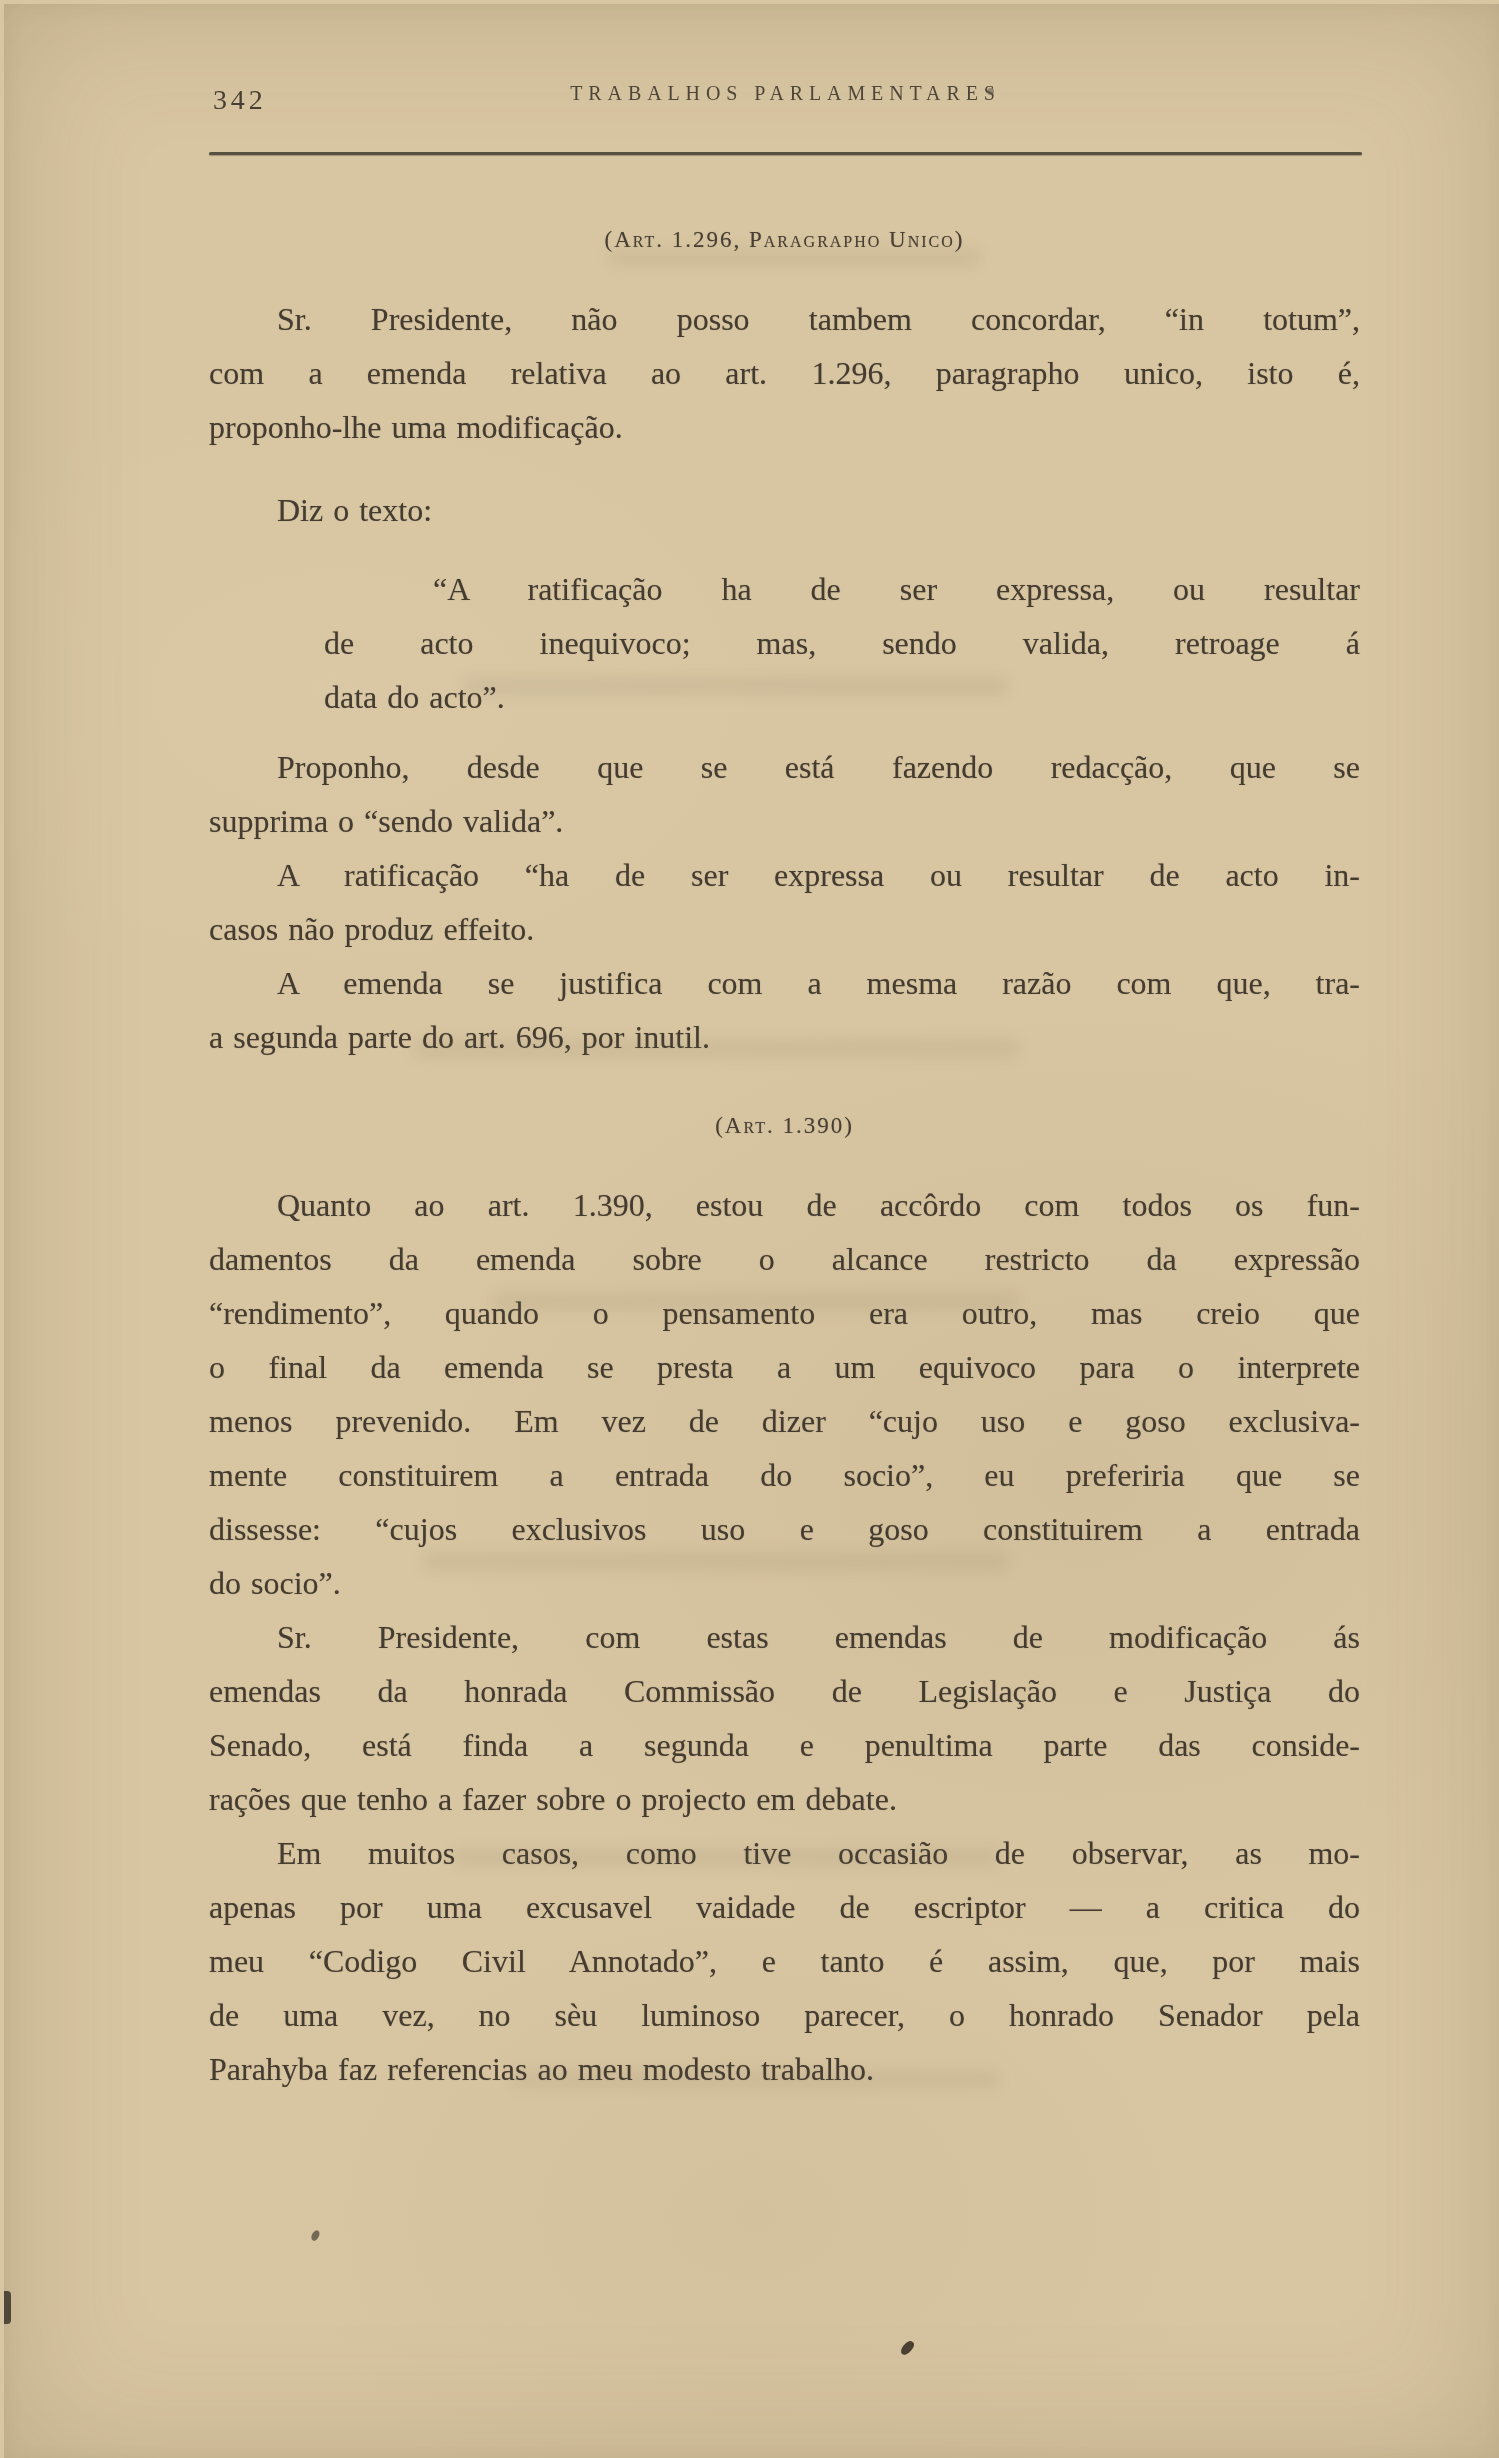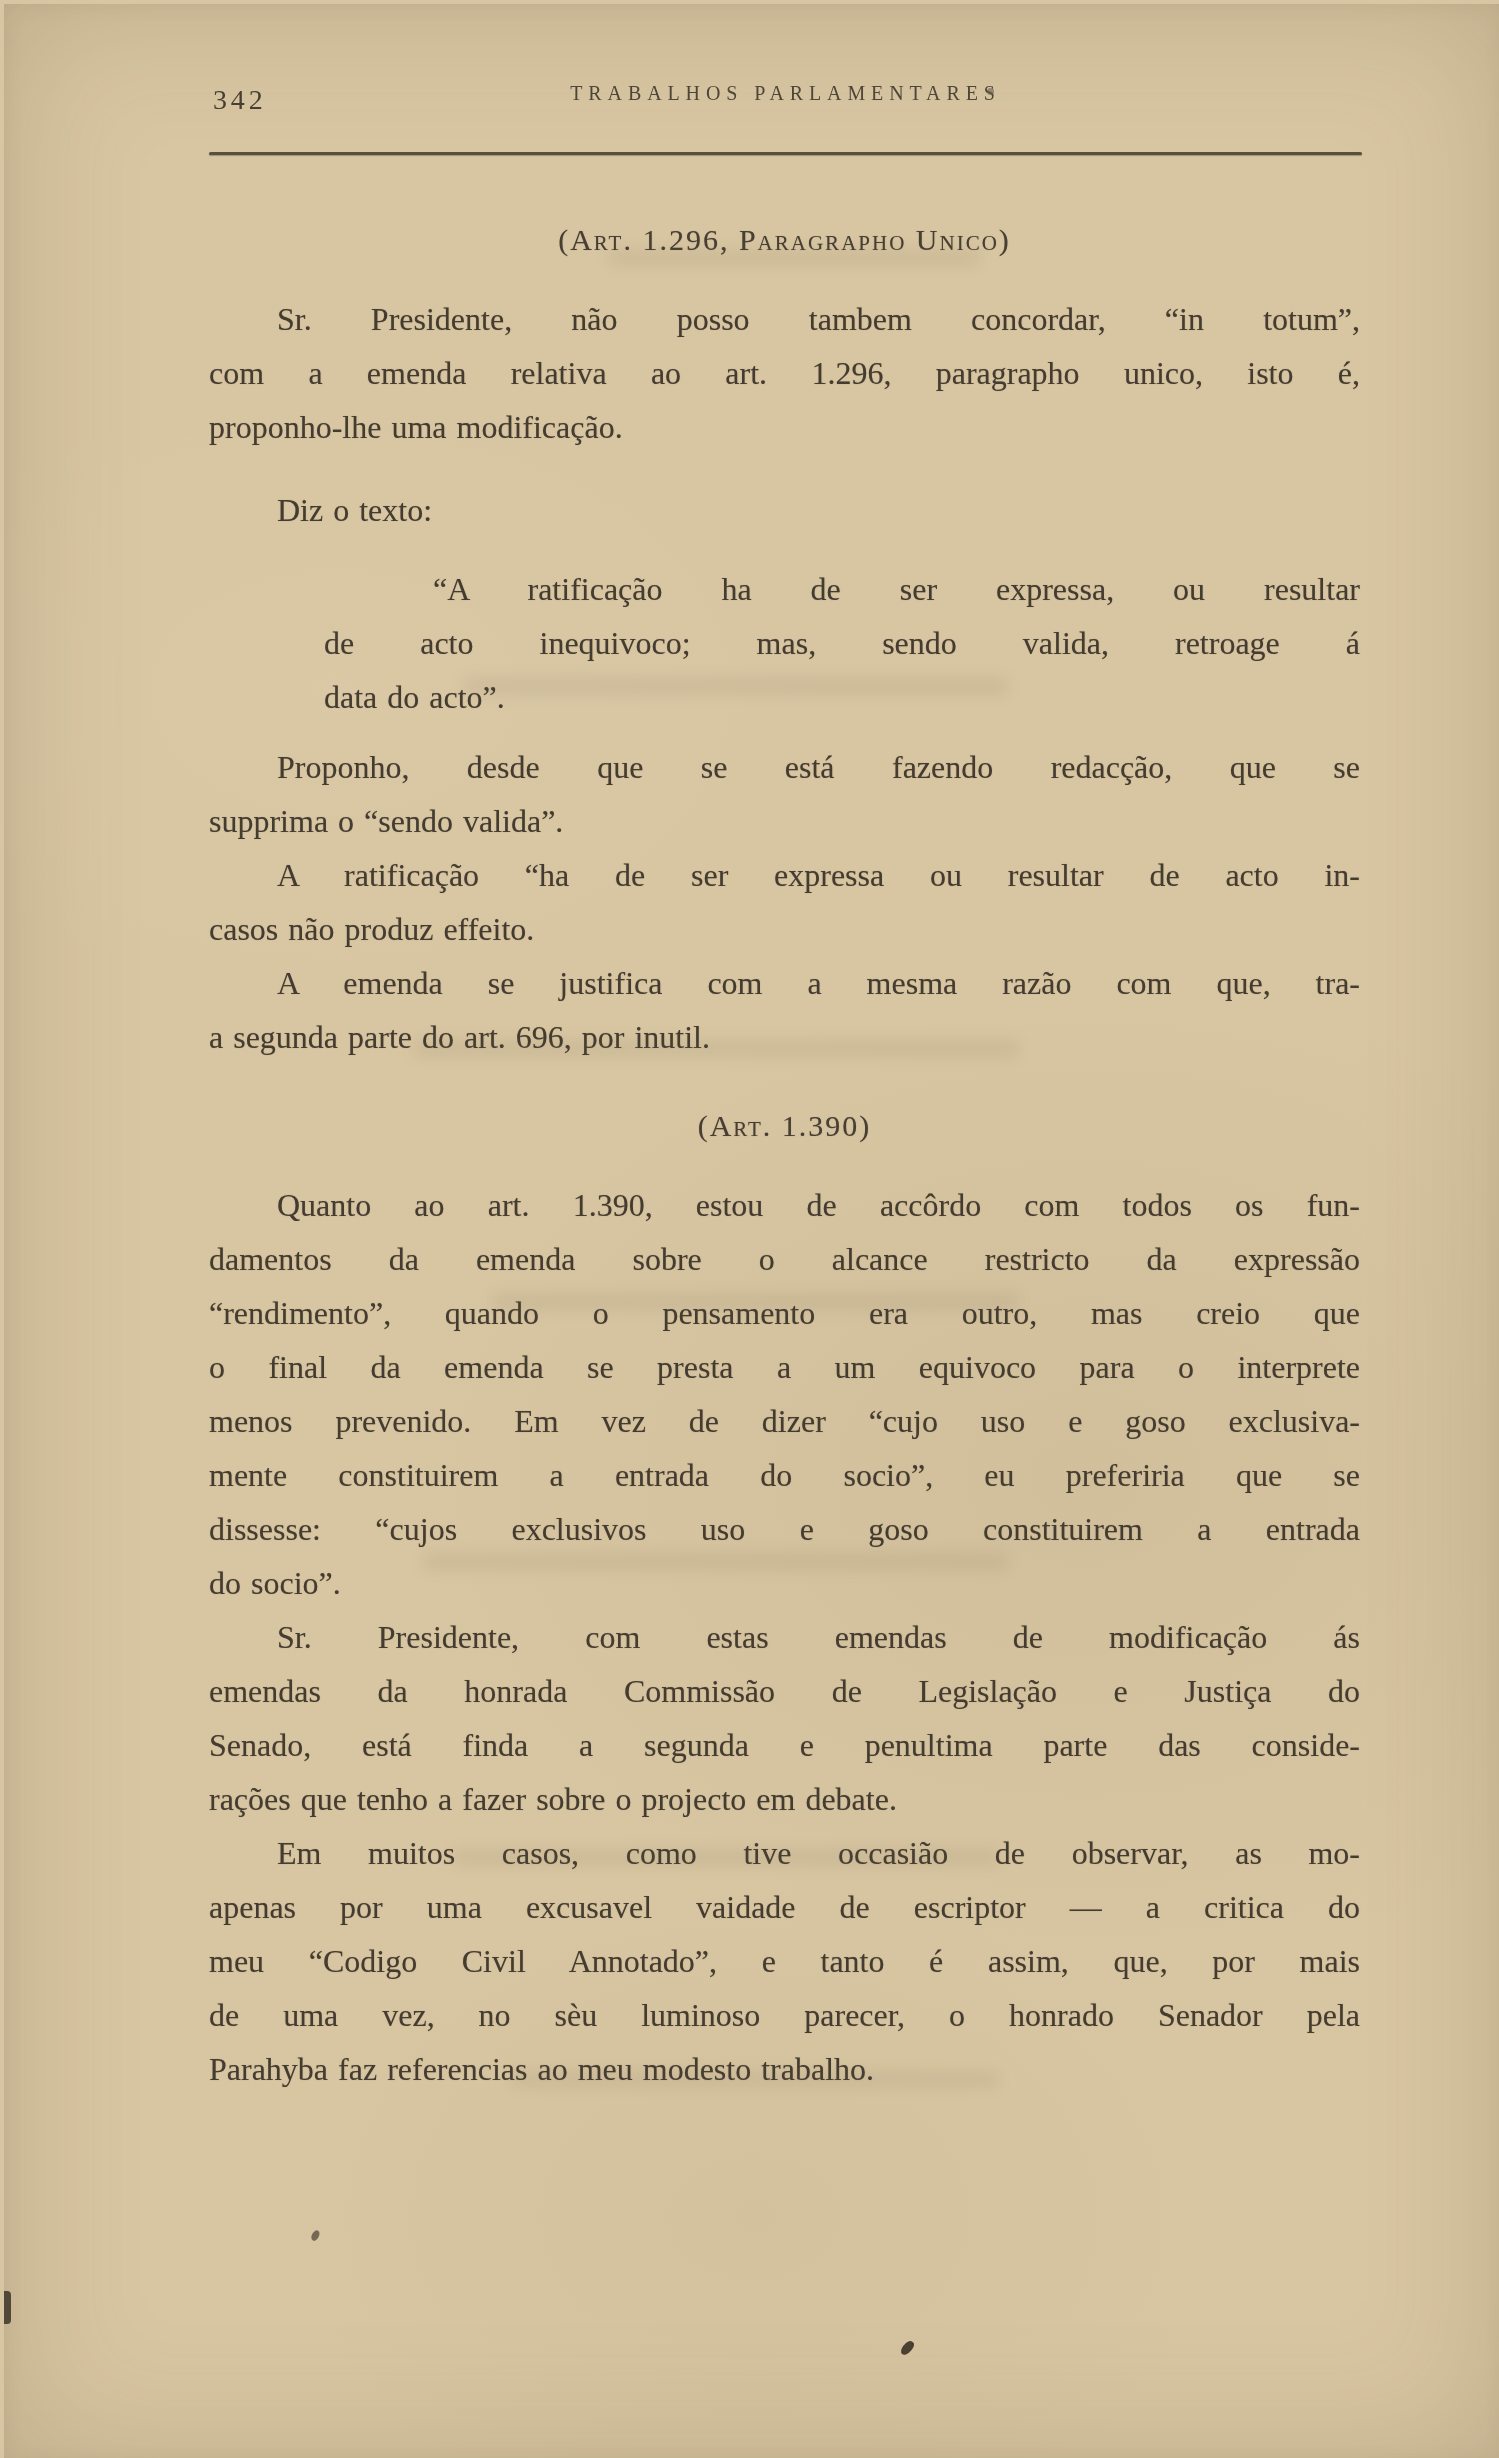--- a/index.html
+++ b/index.html
@@ -63,21 +63,21 @@
     width: 1151px;
     top: 209px;
     font-size: 32px;
     line-height: 54px;
     text-shadow: 0 0 1px rgba(68,60,48,0.35);
   }
   .heading {
     text-align: center;
     font-variant: small-caps;
     letter-spacing: 2px;
-    font-size: 30px;
+    font-size: 23px;
     color: #473f33;
     margin: 35px 0 25px 0;
   }
   .heading:first-child { margin-top: 0; }
 
   .paragraph { margin: 0; }
   .paragraph.spaced { margin-top: 29px; }
 
   .line {
     text-align: justify;

